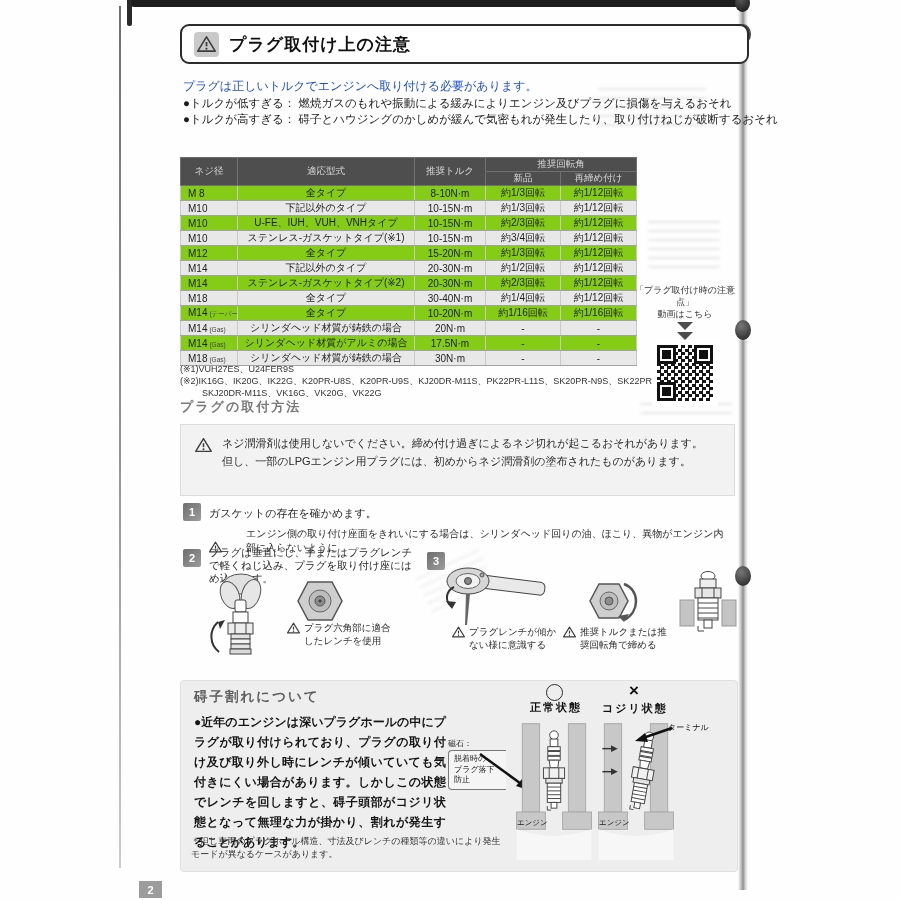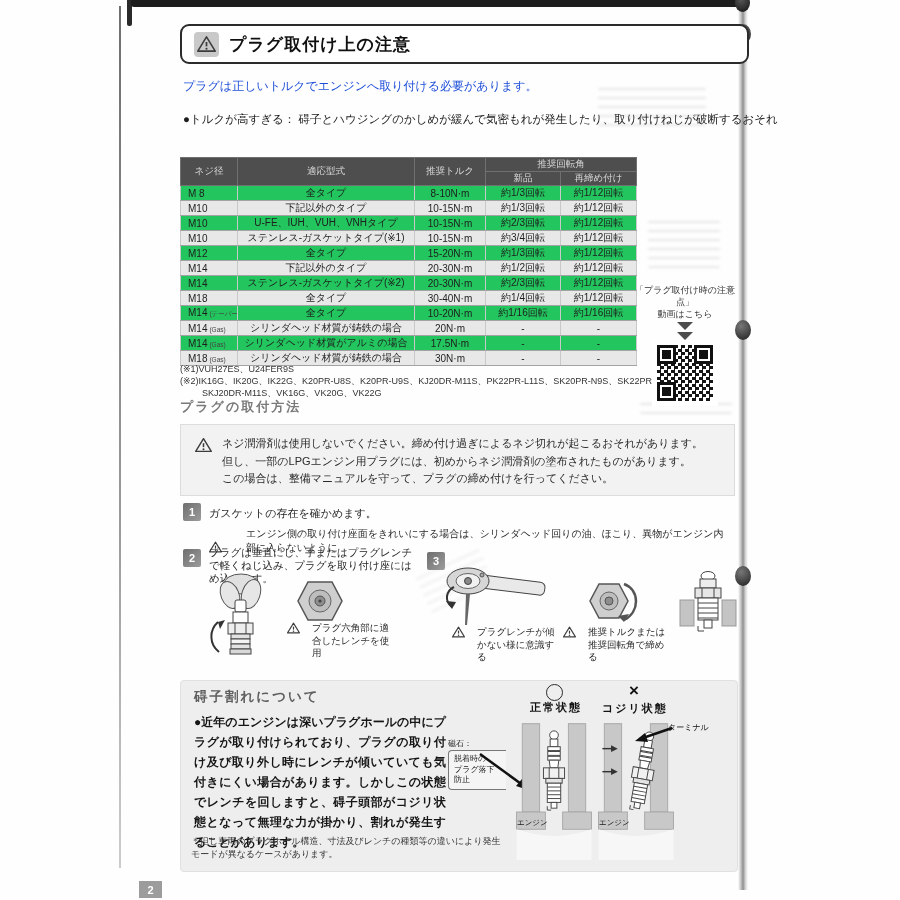--- a/index.html
+++ b/index.html
@@ -29,21 +29,21 @@
   .bullet{left:183px;font-size:11.5px;color:#1c1c1c;}
 
   .sec-title{font-size:13px;font-weight:bold;color:#7a7a7a;letter-spacing:2px;}
 
   
   table.tq{left:180px;top:157px;position:absolute;border-collapse:collapse;width:456px;table-layout:fixed;
            font-size:10px;color:#1e1e1e;}
   table.tq th{background:#4e4e4e;color:#d8d8d8;font-weight:normal;font-size:9.5px;
               border:1px solid #707070;height:13px;padding:0;}
   table.tq td{border-bottom:1px solid #a3a3a3;border-right:1px solid #c9c9c9;border-left:1px solid #c9c9c9;
-              text-align:center;height:13.3px;padding:0 2px;background:#22c55e;white-space:nowrap;overflow:hidden;}
+              text-align:center;height:13.3px;padding:0 2px;background:#84cc16;white-space:nowrap;overflow:hidden;}
   table.tq tbody tr:nth-child(even) td{background:#e8e8e8;}
   table.tq td.c-size{text-align:left;padding-left:7px;}
   table.tq tbody{border-bottom:1px solid #808080;}
   .tiny{font-size:6.5px;color:#444;margin-left:2px;}
   .note-line{left:180px;font-size:9px;color:#333;}
 
   
   .qr-wrap{left:630px;top:284px;width:110px;text-align:center;}
   .qr-cap{font-size:9px;color:#333;line-height:12px;}
   .tri-down{width:0;height:0;border-left:8px solid transparent;border-right:8px solid transparent;
@@ -57,21 +57,21 @@
 
   
   .warn-box{left:180px;top:424px;width:555px;height:72px;background:#f2f2f2;border:1px solid #dcdcdc;
             display:flex;gap:10px;padding:10px 0 0 14px;box-sizing:border-box;}
   .warn-lines{font-size:11px;color:#2a2a2a;line-height:17.5px;}
 
   .step-badge{width:18px;height:18px;background:linear-gradient(135deg,#6e6e6e,#9c9c9c);color:#fff;
               font-size:11px;font-weight:bold;display:flex;align-items:center;justify-content:center;border-radius:2px;}
   .step-text{font-size:11px;color:#1f1f1f;}
   .substep{font-size:10px;color:#2a2a2a;display:flex;gap:24px;align-items:flex-end;}
-  .cap{font-size:9.5px;color:#2a2a2a;line-height:12.5px;display:flex;gap:12px;align-items:flex-start;}
+  .cap{font-size:9.5px;color:#2a2a2a;line-height:12.5px;display:flex;gap:4px;align-items:flex-start;}
 
   
   .ins-box{left:180px;top:680px;width:556px;height:190px;background:#eeeeee;border:1px solid #e0e0e0;border-radius:4px;}
   .ins-title{left:194px;top:688px;font-size:13.5px;font-weight:bold;color:#5f5f5f;letter-spacing:2px;}
   .ins-body{left:194px;top:712px;width:252px;font-size:12px;line-height:20px;color:#151515;text-align:justify;font-weight:bold;}
   .ins-foot{left:191px;top:835px;width:315px;font-size:9px;line-height:12.5px;color:#333;}
   .magnet-lbl{left:448px;top:738px;font-size:8px;color:#222;}
   .magnet-box{left:448px;top:750px;width:50px;font-size:8px;line-height:10.5px;color:#222;
               border:1px solid #777;border-right:none;border-radius:4px 0 0 4px;padding:3px 2px 3px 5px;white-space:pre-line;background:#f5f5f5;}
   .panel-mark-ok{width:15px;height:15px;border:1.8px solid #2a2a2a;border-radius:50%;}
@@ -136,20 +136,21 @@
   <div class="abs hdr-box">
     <span class="warn-tile">
       <svg width="19" height="18" viewBox="0 0 24 22">
           <use href="#warntri"></use>
         </svg>
     </span>
     <span class="hdr-title">プラグ取付け上の注意</span>
   </div>
 
   <div class="abs lead">プラグは正しいトルクでエンジンへ取り付ける必要があります。</div>
+  <div class="abs bullet" style="top:96px;">●トルクが低すぎる： 燃焼ガスのもれや振動による緩みによりエンジン及びプラグに損傷を与えるおそれ</div>
   <div class="abs bullet" style="top:112px;">●トルクが高すぎる： 碍子とハウジングのかしめが緩んで気密もれが発生したり、取り付けねじが破断するおそれ</div>
 
   <div class="abs sec-title" style="left:180px;top:136px;margin-top:45px;">推奨トルクと推奨回転角</div>
 
   <table class="tq">
     <colgroup>
         <col style="width:57px">
         <col style="width:177px">
         <col style="width:71px">
         <col style="width:75px">
@@ -275,21 +276,20 @@
 
   <div class="abs warn-box">
     <span style="margin-top:2px;">
       <svg width="17" height="16" viewBox="0 0 24 22">
           <use href="#warntri"></use>
         </svg>
     </span>
     <div class="warn-lines">
       <div>ネジ潤滑剤は使用しないでください。締め付け過ぎによるネジ切れが起こるおそれがあります。</div>
       <div>但し、一部のLPGエンジン用プラグには、初めからネジ潤滑剤の塗布されたものがあります。</div>
-      <div>この場合は、整備マニュアルを守って、プラグの締め付けを行ってください。</div>
     </div>
   </div>
 
   <div class="abs step-badge" style="left:183px;top:503px;">1</div>
   <div class="abs step-text" style="left:209px;top:506px;">ガスケットの存在を確かめます。</div>
   <div class="abs substep" style="left:209px;top:527px;width:520px;">
     <span><svg width="13" height="12" viewBox="0 0 24 22">
           <use href="#warntri"></use>
         </svg></span>
     <span>エンジン側の取り付け座面をきれいにする場合は、シリンダヘッド回りの油、ほこり、異物がエンジン内部に入らないように</span>

